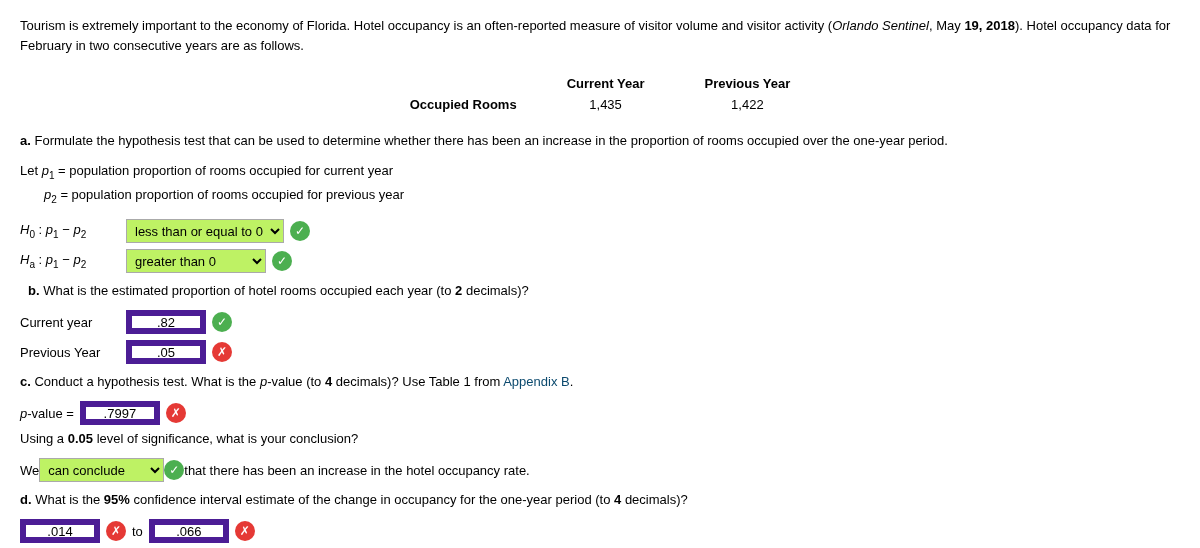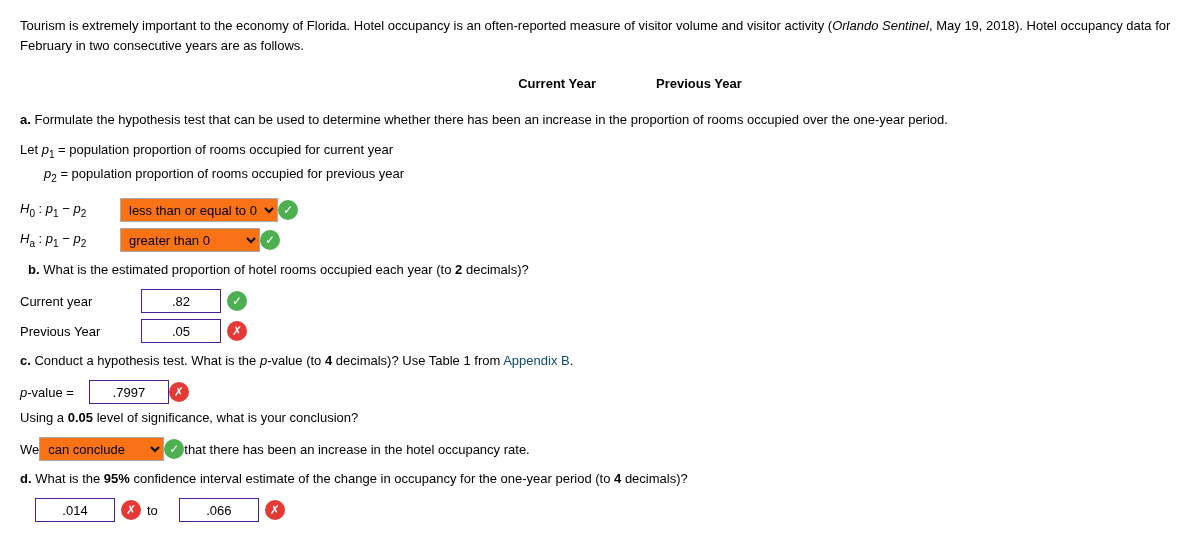--- a/index.html
+++ b/index.html
@@ -10,21 +10,21 @@
       background: #fff;
       padding: 16px 20px;
       width: 1200px;
     }
     .intro-text {
       font-size: 13px;
       line-height: 1.5;
       margin-bottom: 18px;
     }
     .intro-text em { }
-    .intro-text strong { font-weight: normal; margin-top: 40px; }
+    .intro-text strong { font-weight: bold; margin-top: 40px; }
 
     .data-table {
       margin: 0 auto 18px auto;
       border-collapse: collapse;
     }
     .data-table th, .data-table td {
       padding: 3px 30px;
       text-align: center;
     }
     .data-table .label-col { text-align: right; font-weight: bold; padding-right: 20px; }
@@ -34,31 +34,31 @@
       margin-bottom: 10px;
       font-size: 13px;
       line-height: 1.7;
     }
     .let-block .let-line { display: flex; align-items: center; gap: 6px; }
     .let-block .let-indent { margin-left: 24px; }
 
     .hypothesis-row {
       display: flex;
       align-items: center;
-      gap: 0;
+      gap: 6px;
       margin-bottom: 6px;
       font-size: 13px;
     }
     .hypothesis-row .h-label { min-width: 100px; }
     .select-field {
       border: 1px solid #aaa;
       padding: 2px 4px;
       font-size: 13px;
       height: 24px;
-      background: #f97316;
+      background: #bef264;
       min-width: 140px;
     }
 
     .check-icon {
       width: 20px;
       height: 20px;
       border-radius: 50%;
       background: #4CAF50;
       display: inline-flex;
       align-items: center;
@@ -83,32 +83,32 @@
     .answer-row {
       display: flex;
       align-items: center;
       gap: 6px;
       margin-bottom: 6px;
       font-size: 13px;
     }
     .answer-row .answer-label { min-width: 100px; }
 
     .answer-input {
-      border: 1px solid #4c1d95;
+      border: 6px solid #4c1d95;
       padding: 2px 6px;
       font-size: 13px;
       height: 24px;
       width: 80px;
       text-align: center;
-      margin-left: 15px;
     }
 
     .pvalue-row {
       display: flex;
       align-items: center;
+      gap: 6px;
       margin-bottom: 6px;
     }
 
     .conclusion-row {
       display: flex;
       align-items: center;
       flex-wrap: wrap;
       margin-bottom: 10px;
       font-size: 13px;
     }
@@ -139,20 +139,25 @@
 
 <table class="data-table">
   <thead>
     <tr>
       <th></th>
       <th>Current Year</th>
       <th>Previous Year</th>
     </tr>
   </thead>
   <tbody>
+    <tr>
+      <td class="label-col">Occupied Rooms</td>
+      <td>1,435</td>
+      <td>1,422</td>
+    </tr>
   </tbody>
 </table>
 
 <div class="section-block">
   <p>
     <span class="bold">a.</span>
     <span>Formulate the hypothesis test that can be used to determine whether there has been an increase in the proportion of rooms occupied over the one-year period.</span>
   </p>
 </div>
 

